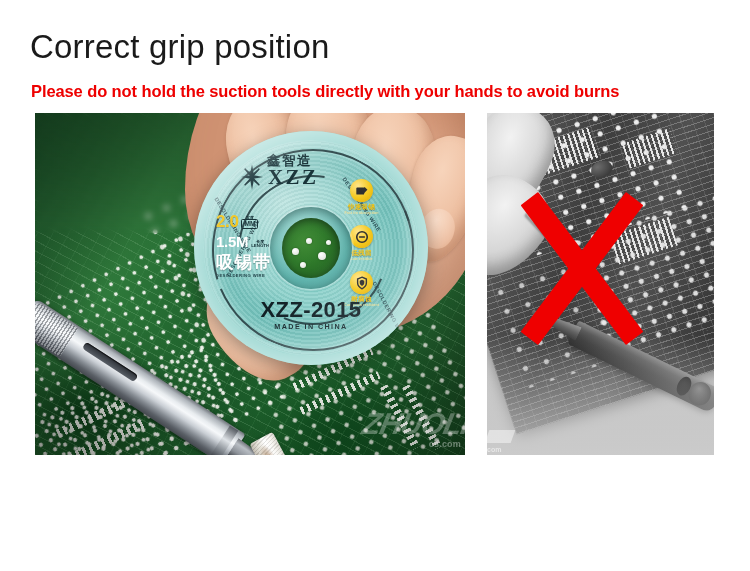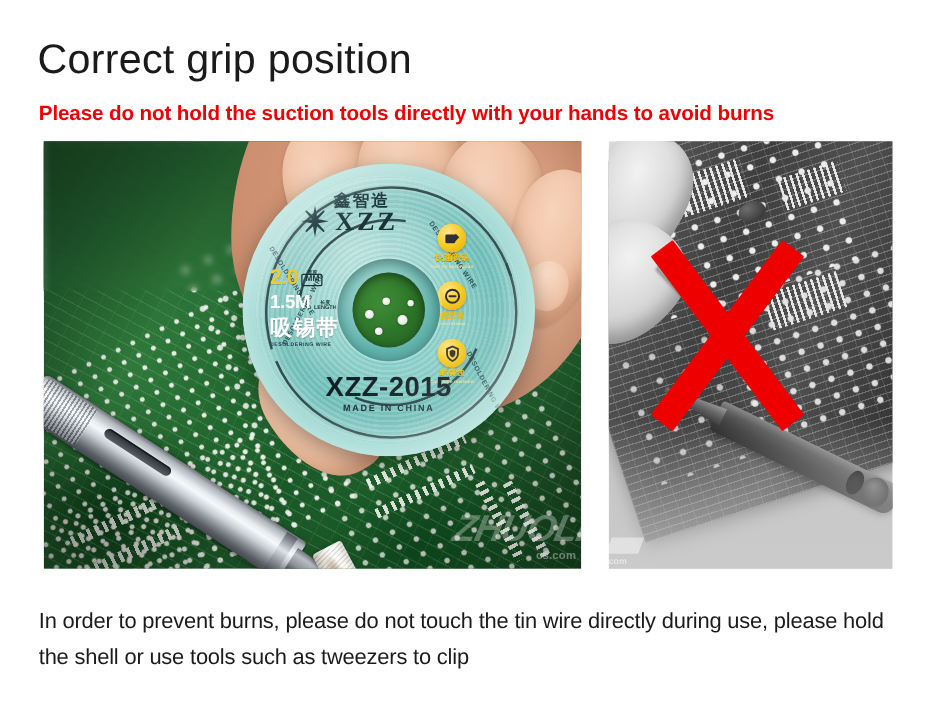--- a/index.html
+++ b/index.html
@@ -801,15 +801,14 @@
 
     <div class="red-x">
       <div class="x-stroke x-a"></div>
       <div class="x-stroke x-b"></div>
     </div>
 
     <div class="gray-wm-bar"></div>
     <div class="gray-wm">com</div>
   </div>
 
-  <div class="caption">In order to prevent burns, please do not touch the tin wire directly during use, please hold the shell or use tools such as tweezers to clip</div>
 
 </div>
 
 </body></html>

